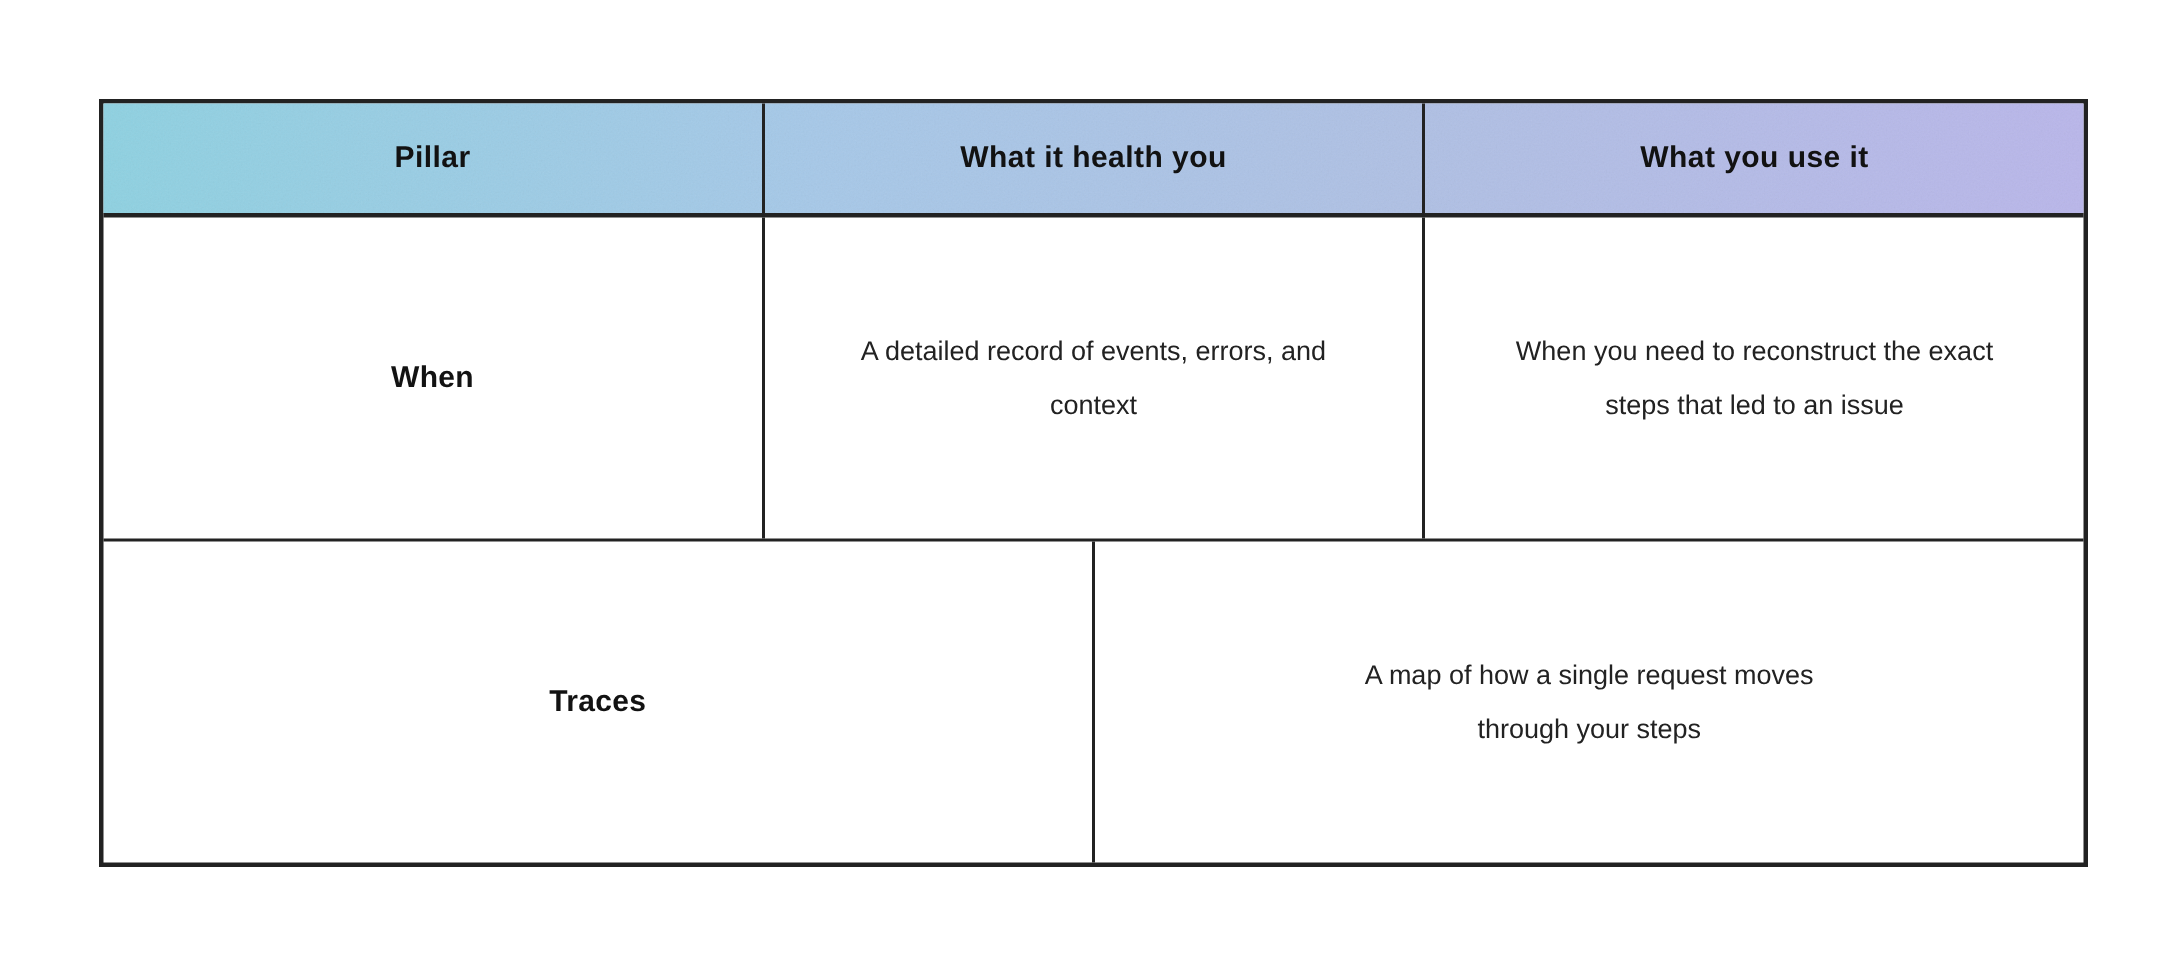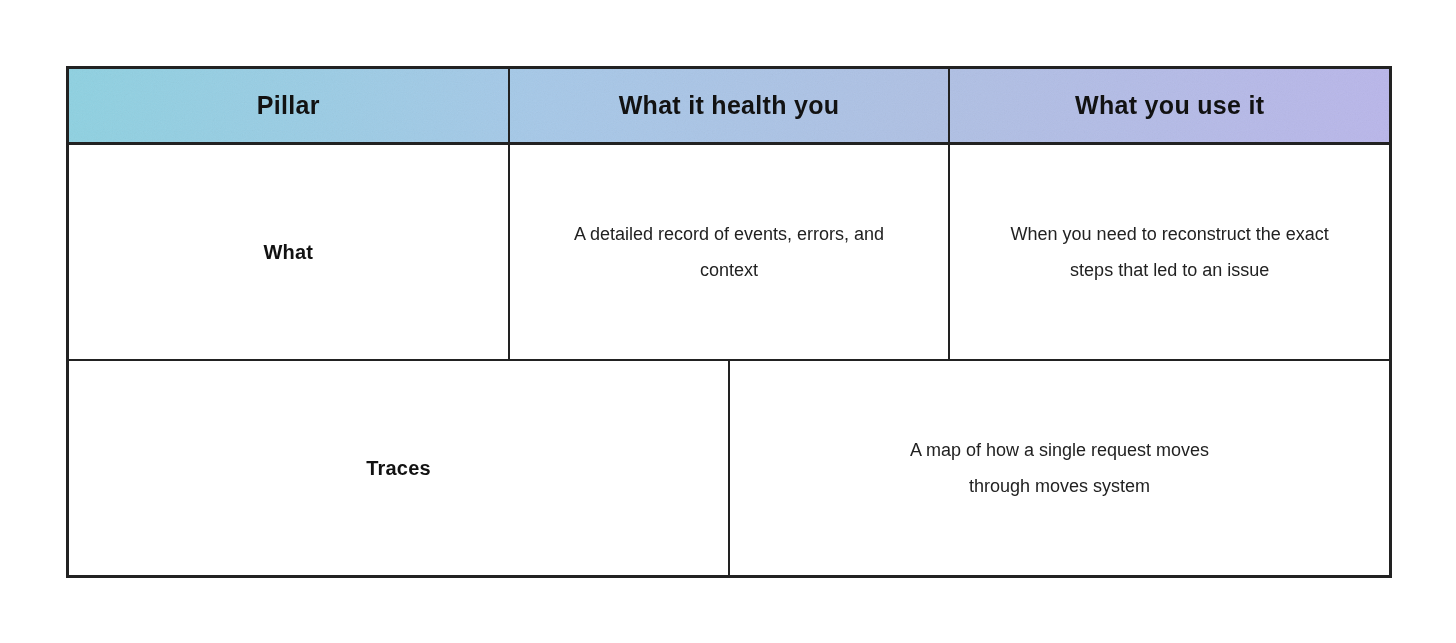--- a/index.html
+++ b/index.html
@@ -48,21 +48,21 @@
     width: 100%;
     height: 100%;
     opacity: 0.10;
     pointer-events: none;
   }
   .header-cell {
     flex: 1 1 0;
     display: flex;
     align-items: center;
     justify-content: center;
-    font-size: 25px;
+    font-size: 20px;
     font-weight: 700;
     letter-spacing: 0.3px;
     color: var(--header-text);
     position: relative;
     z-index: 1;
     text-align: center;
   }
   .header-cell + .header-cell { border-left: 2.5px solid var(--border); }
   .row {
     flex: 1 1 0;
@@ -104,33 +104,33 @@
       </filter>
       <rect width="100%" height="100%" filter="url(#grain)"></rect>
     </svg>
     <div class="header-cell">Pillar</div>
     <div class="header-cell">What it health you</div>
     <div class="header-cell">What you use it</div>
   </div>
 
   <div class="row">
     <div class="cell">
-      <span class="pillar-label">What</span>
+      <span class="pillar-label">When</span>
     </div>
     <div class="cell">
       <span class="cell-text">A detailed record of events, errors, and context</span>
     </div>
     <div class="cell">
       <span class="cell-text">When you need to reconstruct the exact steps that led to an issue</span>
     </div>
   </div>
 
 
   <div class="row">
     <div class="cell">
       <span class="pillar-label">Traces</span>
     </div>
     <div class="cell">
-      <span class="cell-text">A map of how a single request moves through moves system</span>
+      <span class="cell-text">A map of how a single request moves through your steps</span>
     </div>
   </div>
 
 </div>
 
 </body></html>

